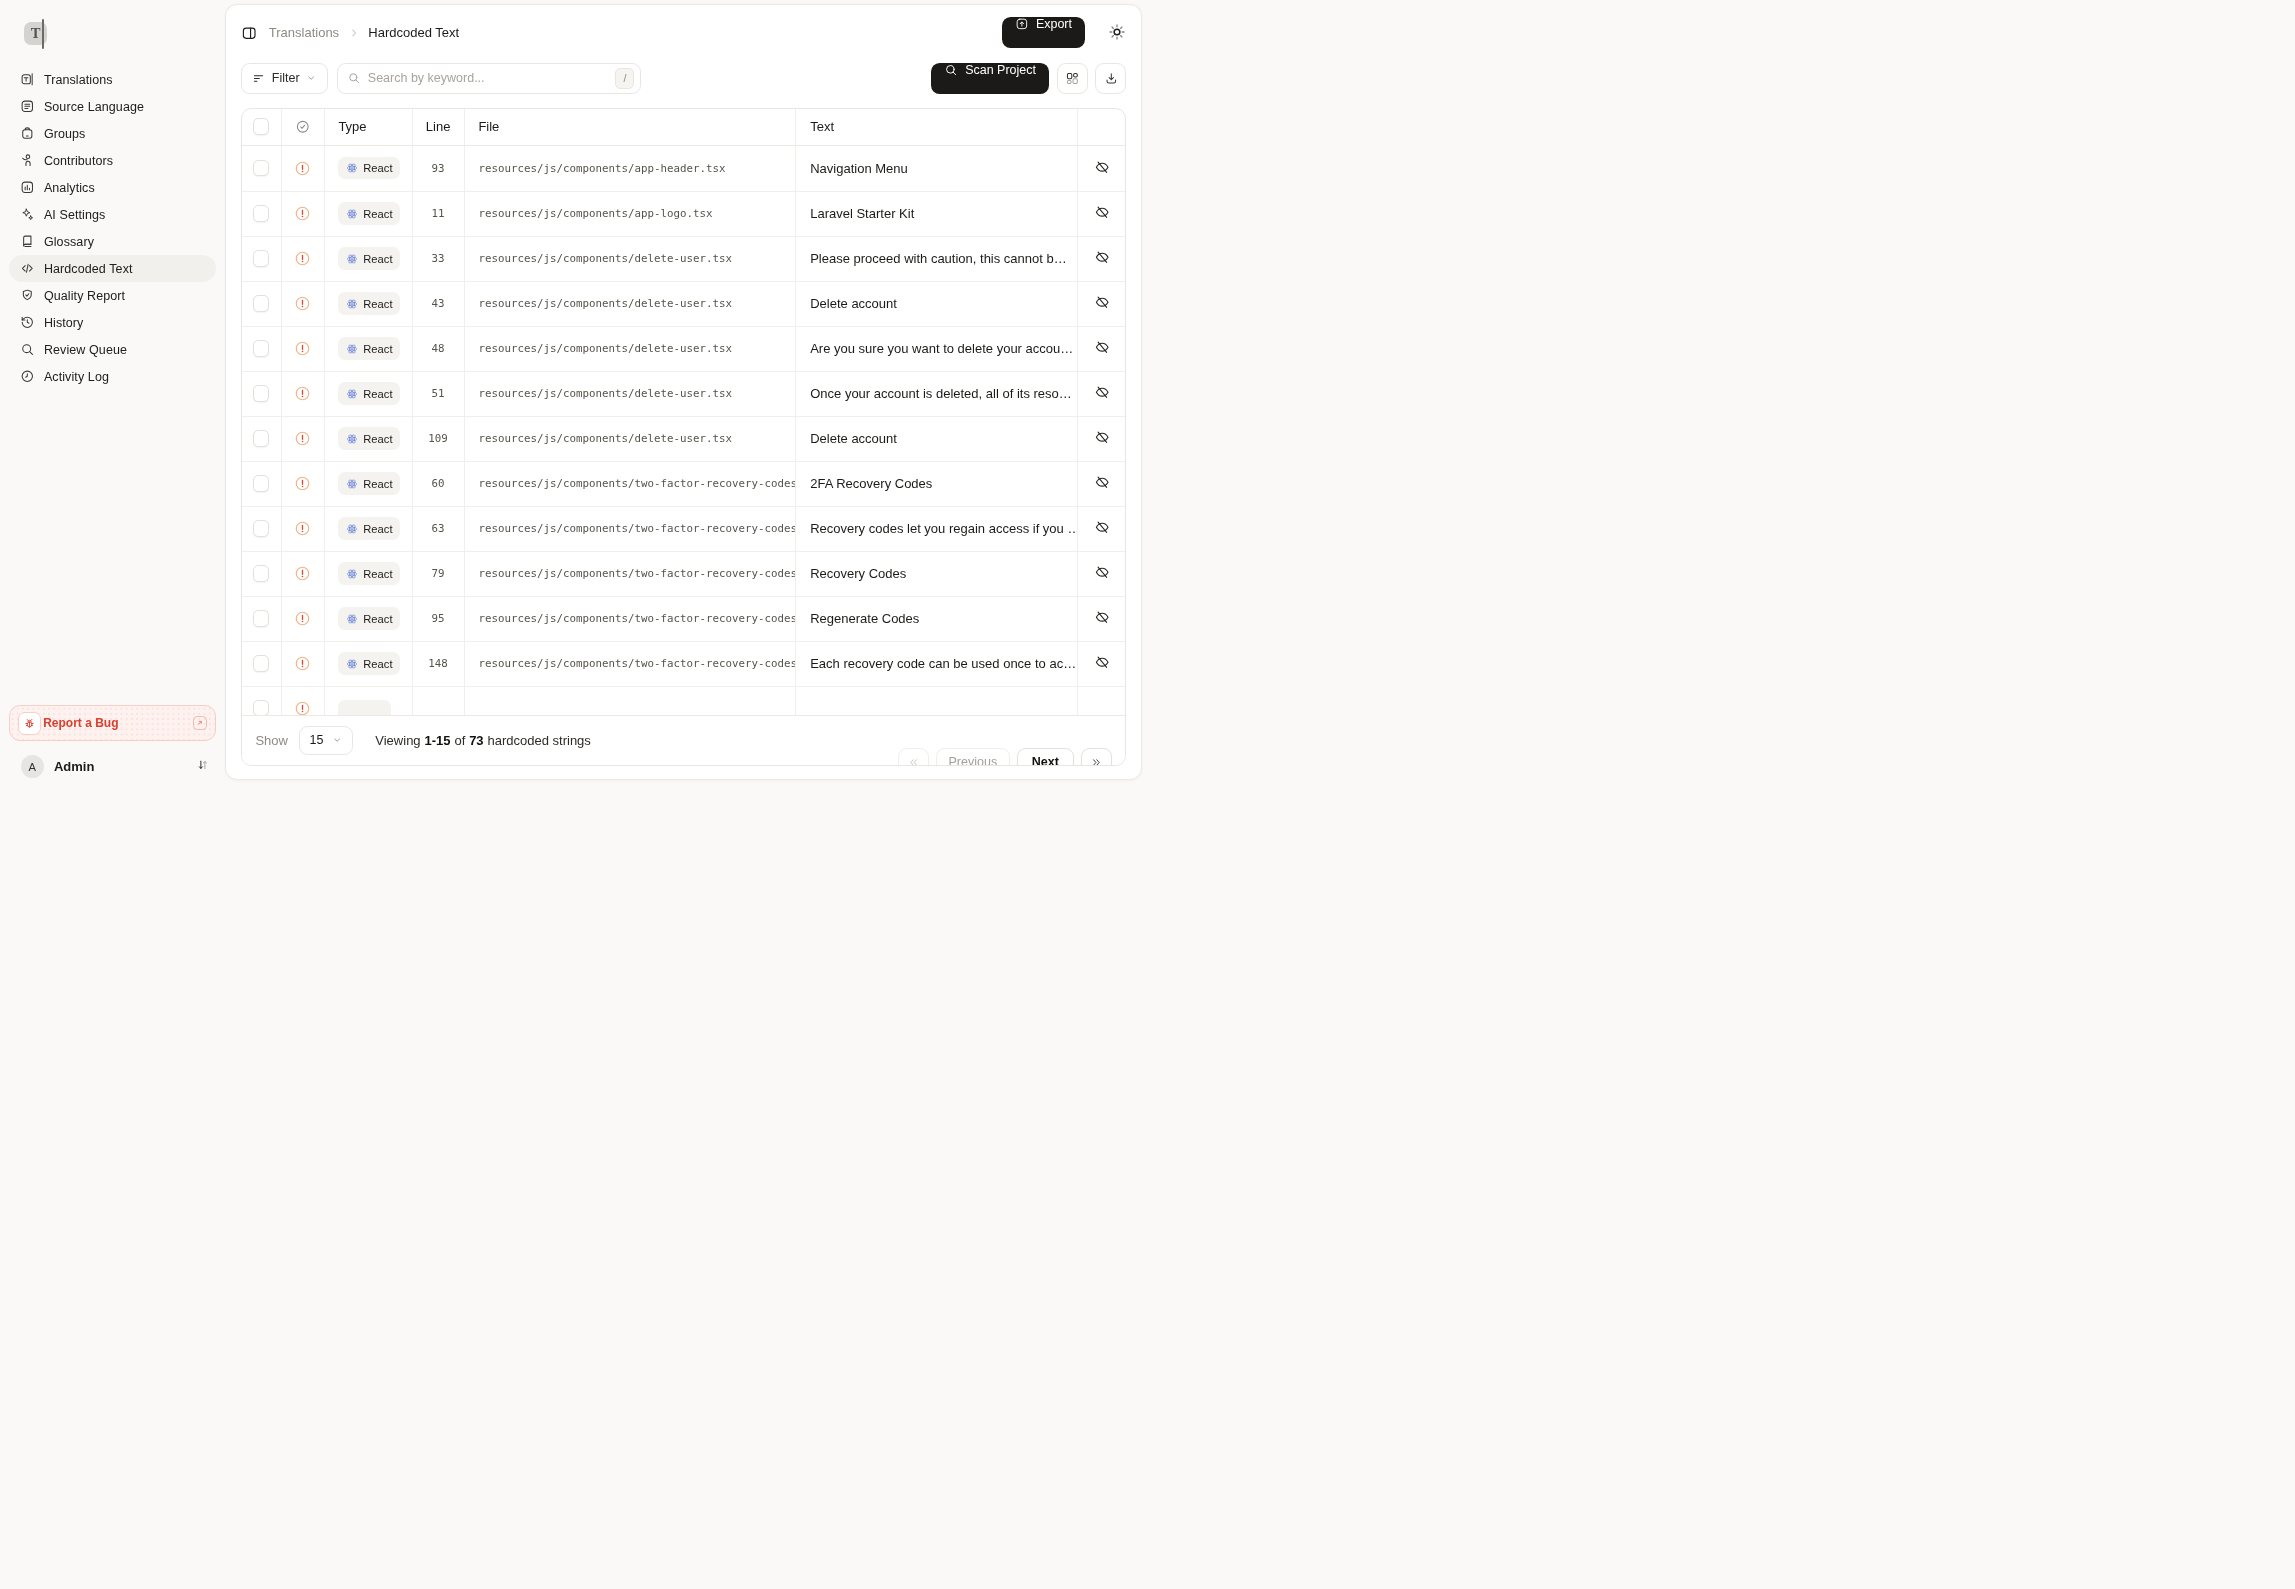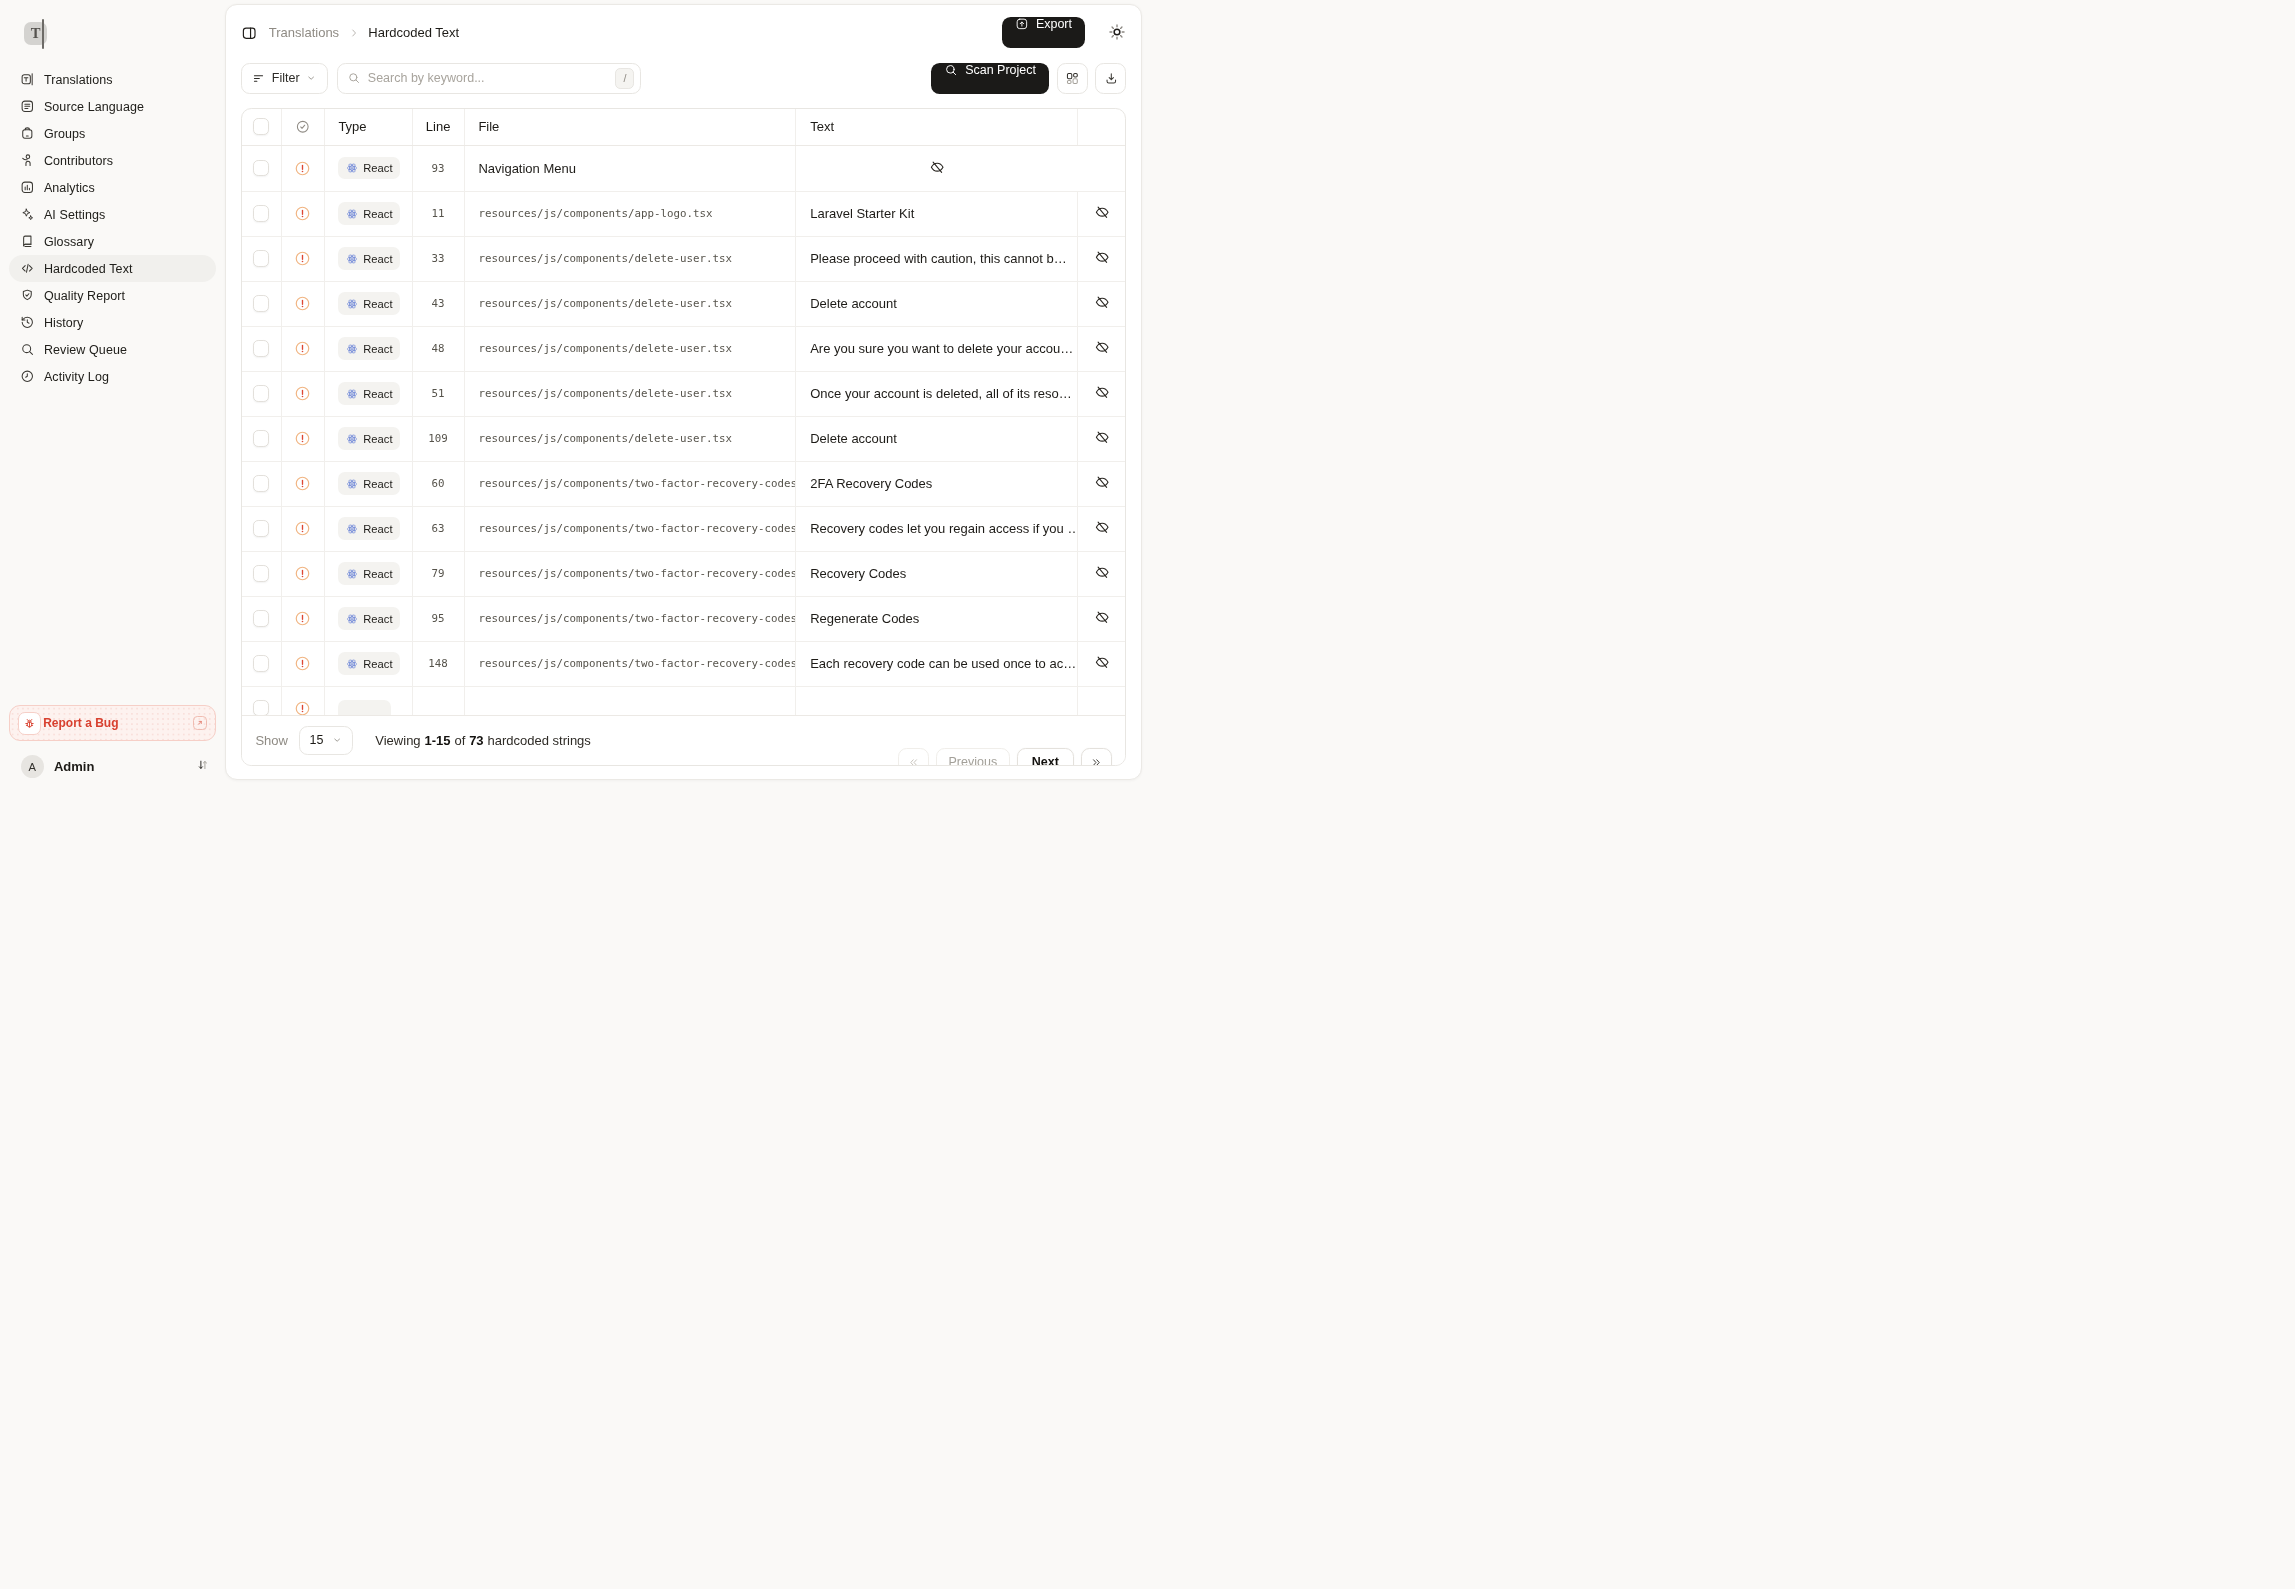--- a/index.html
+++ b/index.html
@@ -414,20 +414,21 @@
             </div>
     <div class="td pad">
       <span class="badge">
         <svg viewBox="0 0 24 24">
                   <use href="#i-react"></use>
                 </svg>
         <span class="badge-label">React</span>
       </span>
     </div>
     <div class="td c-line mono">93</div>
+    <div class="td c-file mono pad">resources/js/components/app-header.tsx</div>
     <div class="td c-text pad">Navigation Menu</div>
     <div class="td center">
       <button class="eyebtn"><svg viewBox="0 0 24 24">
                   <use href="#i-eyeoff"></use>
                 </svg></button>
     </div>
   </div>
 
   <div class="trow grid-cols">
     <div class="td center">

